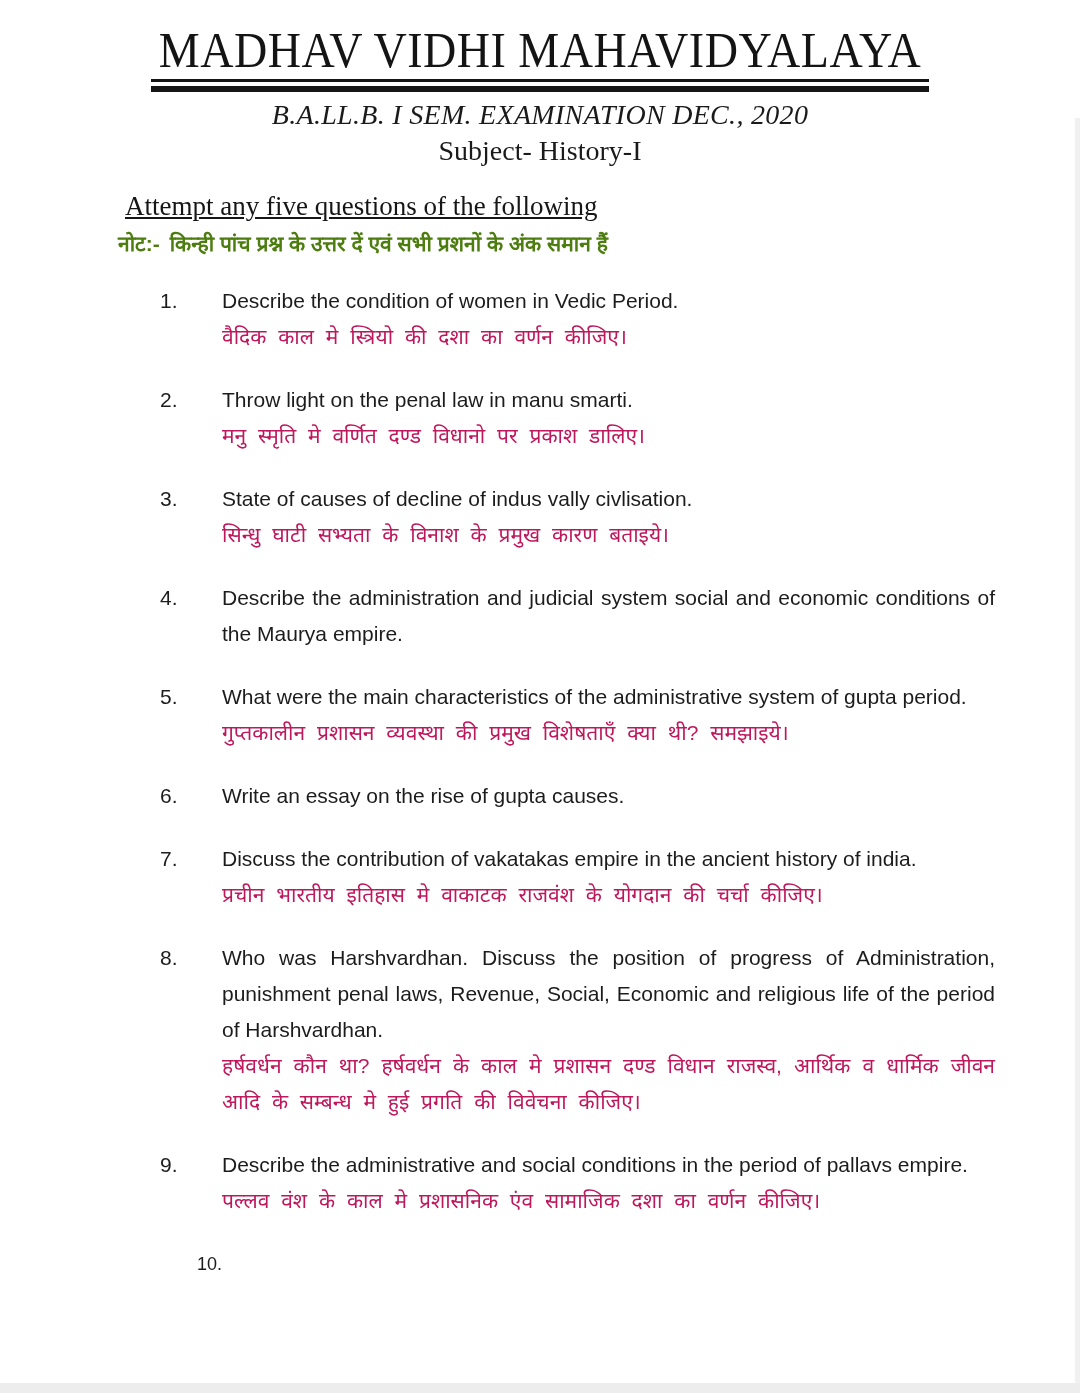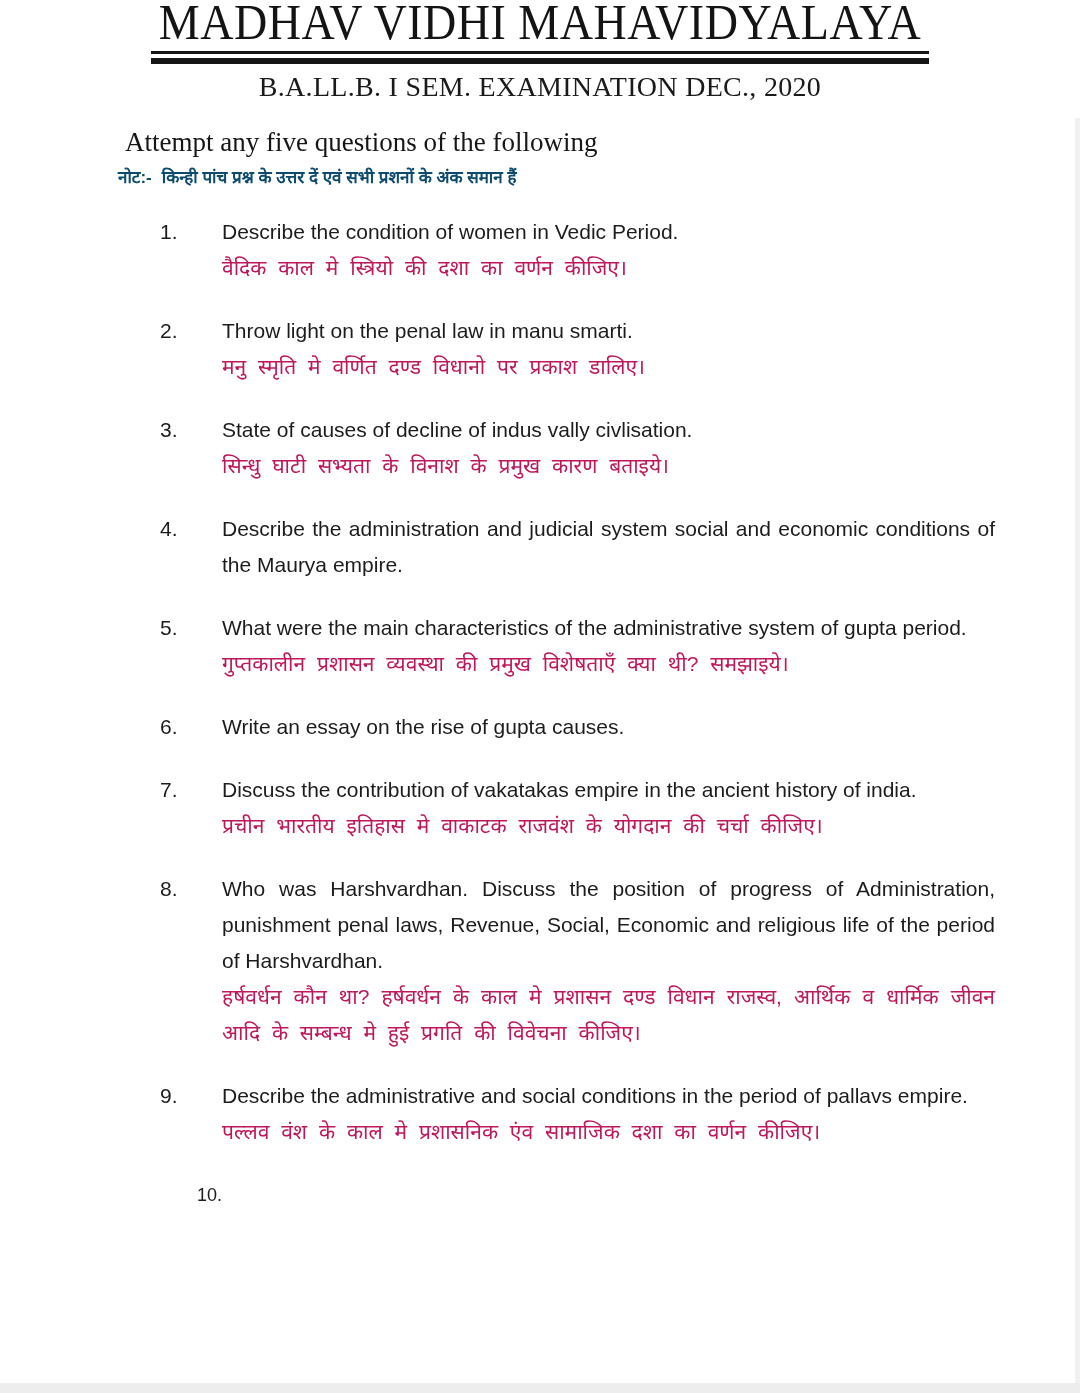--- a/index.html
+++ b/index.html
@@ -10,21 +10,21 @@
     position: relative;
     width: 1080px;
     height: 1393px;
     margin: 0 auto;
     background: #ffffff;
     color: #1b1b1b;
     overflow: hidden;
   }
 
   
-  .header { text-align: center; }
+  .header { text-align: center; padding-top: 28px; }
 
   .title-block { display: inline-block; }
   .title-text {
     display: block;
     font-family: "Liberation Serif", "DejaVu Serif", serif;
     font-size: 47px;
     font-weight: 500;
     letter-spacing: 0.5px;
     color: #141414;
     line-height: 1.05;
@@ -32,35 +32,36 @@
     transform-origin: center bottom;
     white-space: nowrap;
   }
   .rule-thin  { height: 3px; background: #161616; margin-top: 2px; }
   .rule-thick { height: 6px; background: #161616; margin-top: 4px; }
 
   .subtitle, .subject-line {
     font-family: "Liberation Serif", "DejaVu Serif", serif;
     color: #1a1a1a;
   }
-  .subtitle { font-size: 28px; margin-top: 7px; letter-spacing: 0.3px; }
+  .subtitle { font-size: 28px; margin-top: 7px; letter-spacing: 0.3px; font-style: italic; }
   .subject-line { font-size: 28px; margin-top: 4px; }
 
   
   .instruction {
     font-family: "Liberation Serif", "DejaVu Serif", serif;
     font-size: 27px;
     color: #161616;
     text-align: left;
     margin: 24px 0 0 125px;
+    text-decoration: underline;
   }
   .note-line {
-    font-size: 17px;
+    font-size: 21px;
     font-weight: 700;
-    color: #0c4a6e;
+    color: #4d7c0f;
     text-align: left;
     margin: 7px 0 0 118px;
   }
   .note-label { font-weight: 700; margin-right: 10px; }
 
   
   .question-list {
     list-style: none;
     margin-top: 26px;
   }
@@ -106,20 +107,21 @@
 
 <div class="page">
 
   <div class="header">
     <div class="title-block">
       <span class="title-text">MADHAV VIDHI MAHAVIDYALAYA</span>
       <div class="rule-thin"></div>
       <div class="rule-thick"></div>
     </div>
     <div class="subtitle">B.A.LL.B. I SEM. EXAMINATION DEC., 2020</div>
+    <div class="subject-line">Subject- History-I</div>
   </div>
 
   <div class="instruction">Attempt any five questions of the following</div>
 
   <div class="note-line">
     <span class="note-label">नोट:-</span><span>किन्ही पांच प्रश्न के उत्तर दें एवं सभी प्रशनों के अंक समान हैं</span>
   </div>
 
   <ol class="question-list">
 

